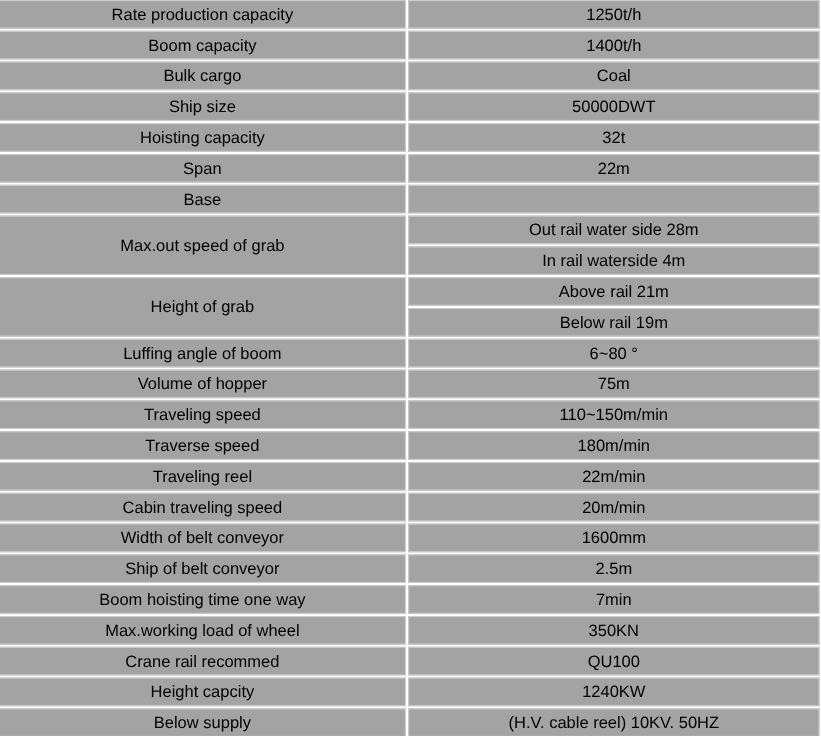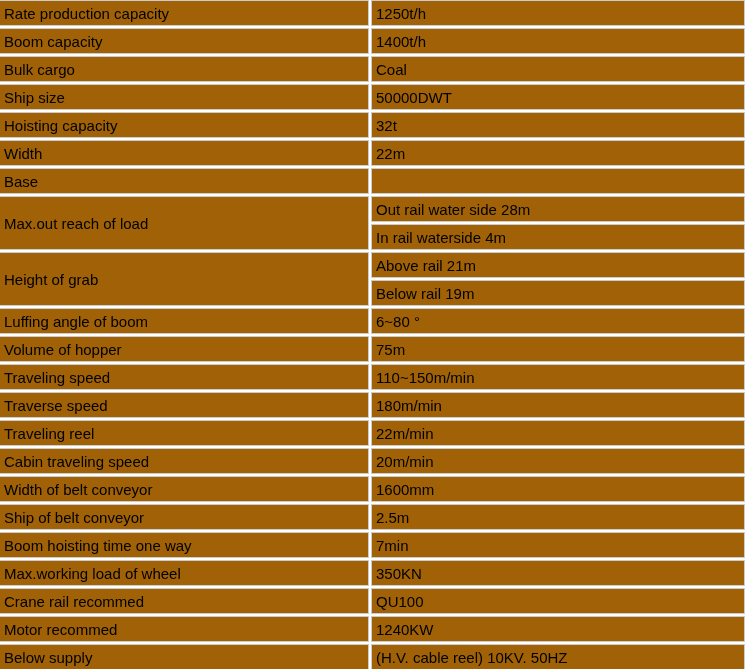--- a/index.html
+++ b/index.html
@@ -24,26 +24,26 @@
     font-size: 15px;
     color: #000000;
     background: #ffffff;
   }
   col.c1 { width: 370px; }
   col.c2 { width: 374px; }
   td {
     border: 1px solid #cccccc;
     height: 26px;
     box-sizing: border-box;
-    text-align: left;
+    text-align: center;
     vertical-align: middle;
     padding: 0 4px;
     overflow: hidden;
     white-space: nowrap;
-    background: #a16207;
+    background: #a3a3a3;
   }
 </style>
 </head>
 <body>
 
 <div class="viewport">
   <table class="spec-table">
     <colgroup>
       <col class="c1">
       <col class="c2">
@@ -63,29 +63,29 @@
         </tr>
         <tr>
           <td>Ship size</td>
           <td>50000DWT</td>
         </tr>
         <tr>
           <td>Hoisting capacity</td>
           <td>32t</td>
         </tr>
         <tr>
-          <td>Width</td>
+          <td>Span</td>
           <td>22m</td>
         </tr>
         <tr>
           <td>Base</td>
           <td></td>
         </tr>
         <tr>
-          <td rowspan="2">Max.out reach of load</td>
+          <td rowspan="2">Max.out speed of grab</td>
           <td>Out rail water side 28m</td>
         </tr>
         <tr>
           <td>In rail waterside 4m</td>
         </tr>
         <tr>
           <td rowspan="2">Height of grab</td>
           <td>Above rail 21m</td>
         </tr>
         <tr>
@@ -129,21 +129,21 @@
         </tr>
         <tr>
           <td>Max.working load of wheel</td>
           <td>350KN</td>
         </tr>
         <tr>
           <td>Crane rail recommed</td>
           <td>QU100</td>
         </tr>
         <tr>
-          <td>Motor recommed</td>
+          <td>Height capcity</td>
           <td>1240KW</td>
         </tr>
         <tr>
           <td>Below supply</td>
           <td>(H.V. cable reel) 10KV. 50HZ</td>
         </tr>
       </tbody>
   </table>
 </div>
 

